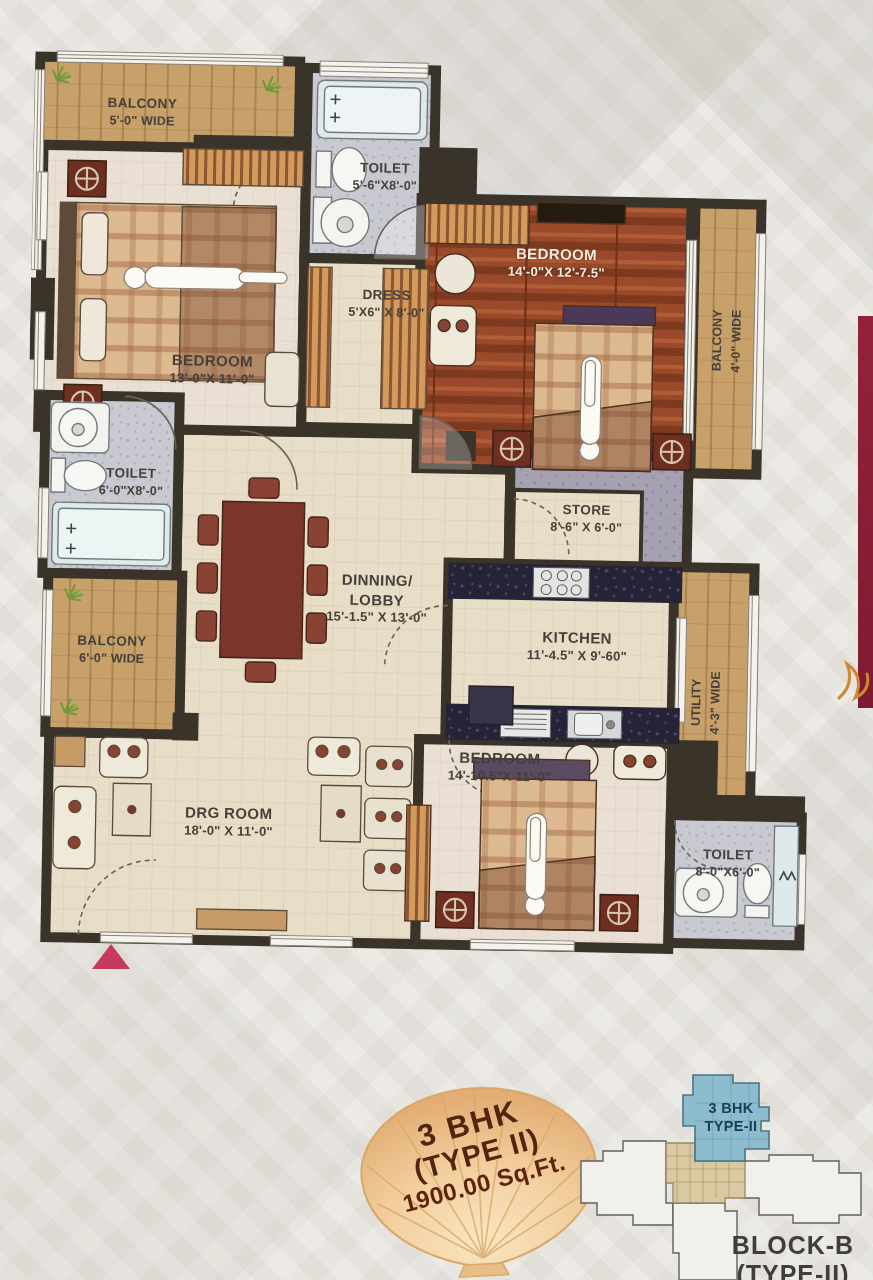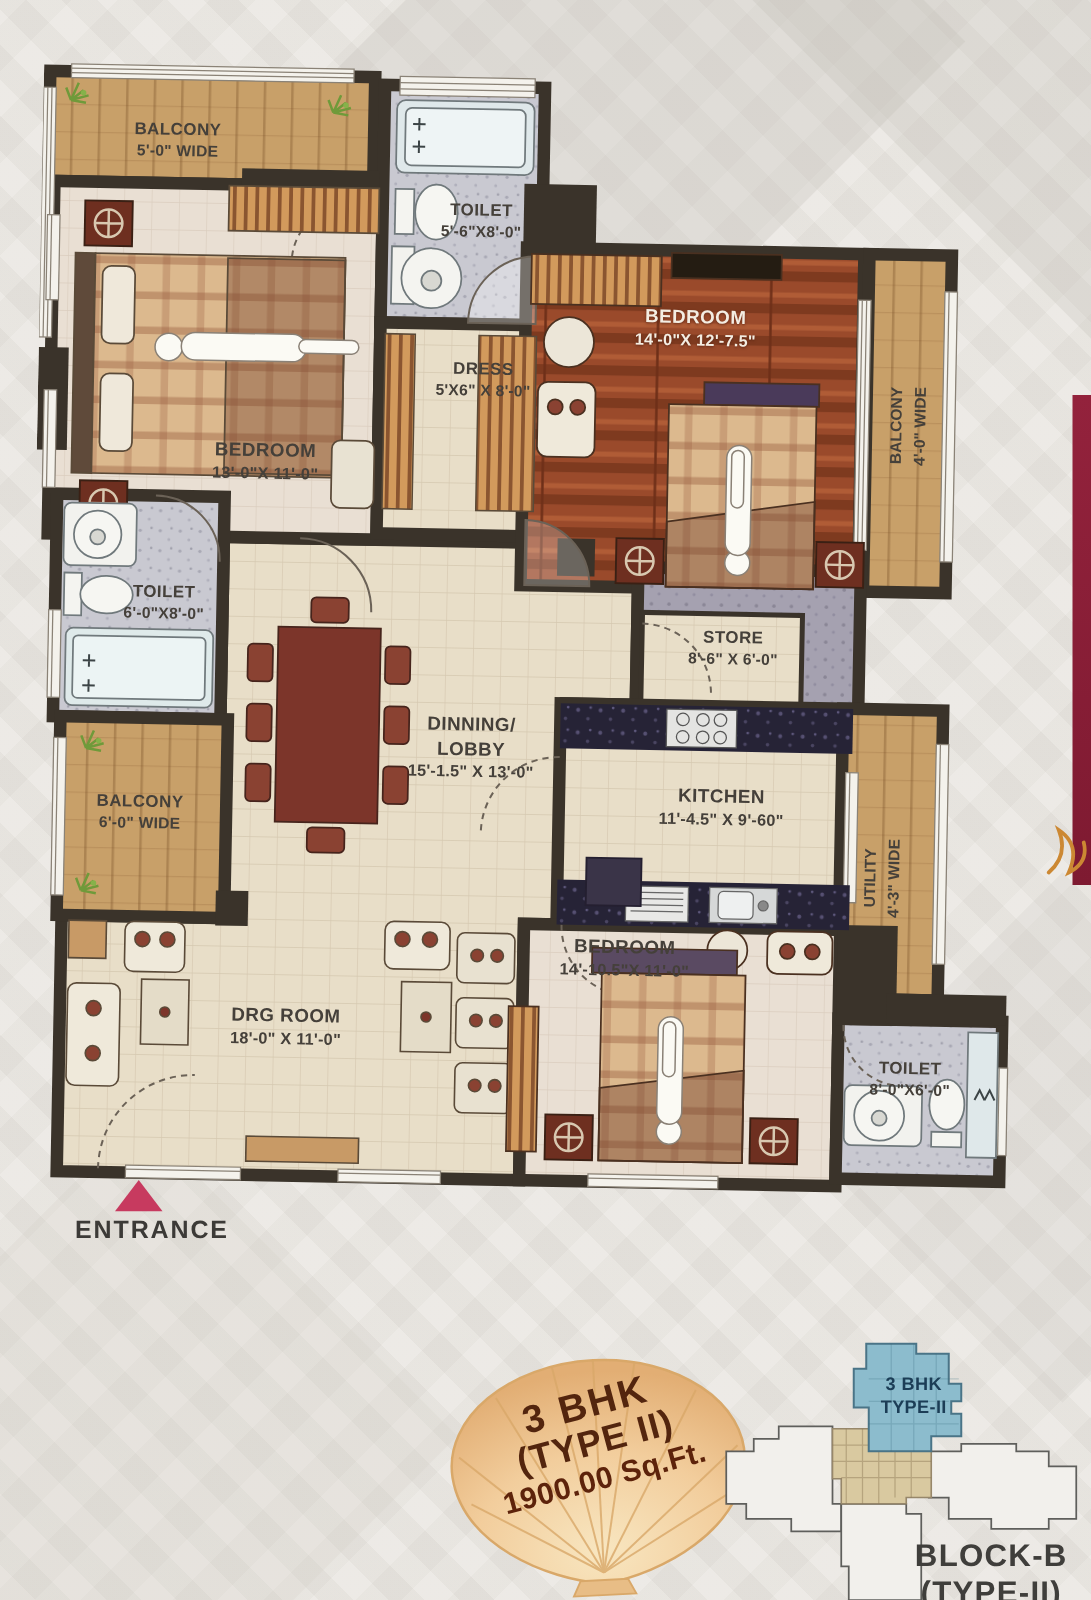--- a/index.html
+++ b/index.html
@@ -508,21 +508,20 @@
       <span class="rl-dims">14'-10.5"X 11'-0"</span>
     </div>
     <div class="room-label small L14">
       <span class="rl-name">TOILET</span>
       <span class="rl-dims">8'-0"X6'-0"</span>
     </div>
   </div>
 
   <div class="entrance">
     <div class="tri"></div>
-    <div class="elabel">ENTRANCE</div>
   </div>
 
   <div class="shell-badge">
     <svg width="266" height="200" viewBox="0 0 266 200">
       <path d="M131,189 C84,183 20,152 14,98 C9,50 64,10 131,10 C198,10 253,50 248,98 C242,152 178,183 131,189 Z" fill="url(#shellgrad2)" stroke="#d9a869" stroke-width="2"></path>
       <defs>
         <radialGradient id="shellgrad2" cx="50%" cy="85%" r="80%">
           <stop offset="0%" stop-color="#f8e6c0"></stop>
           <stop offset="55%" stop-color="#f2cd9c"></stop>
           <stop offset="100%" stop-color="#e2ae74"></stop>

